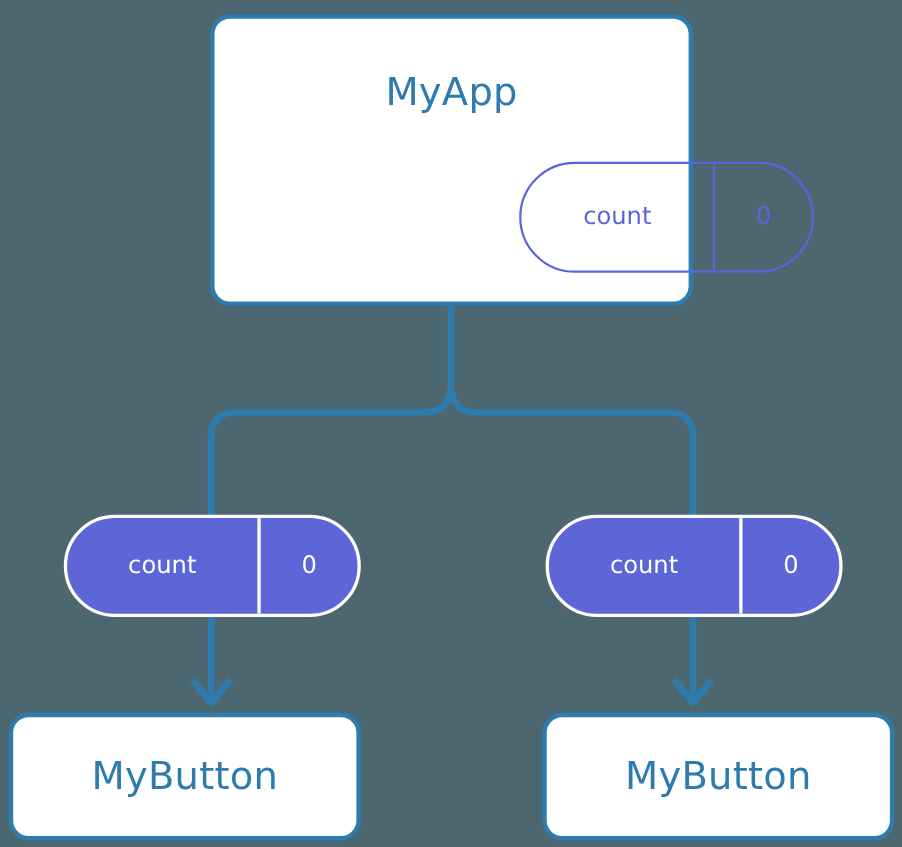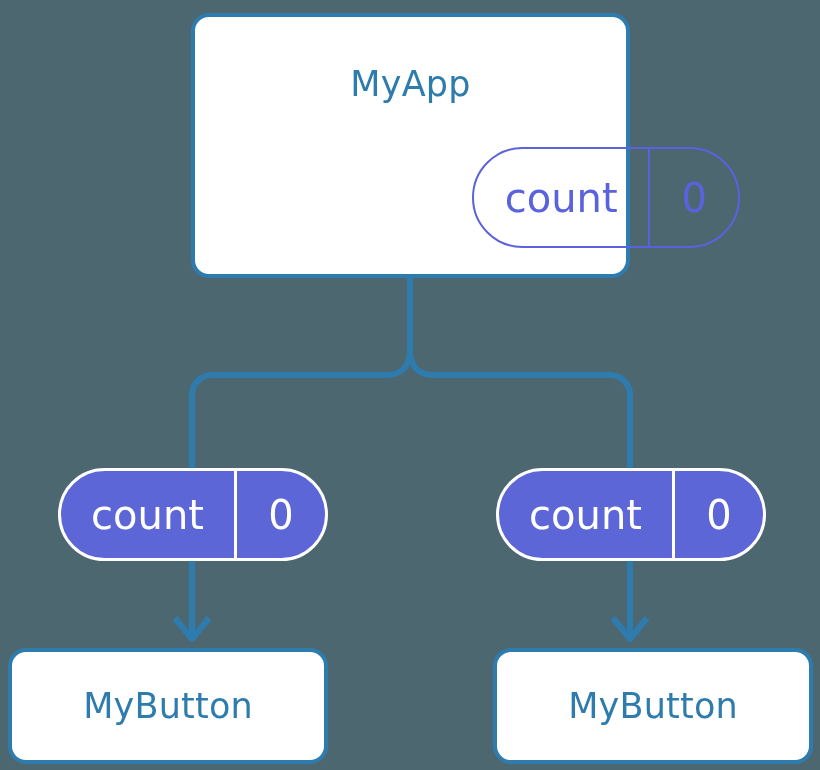--- a/index.html
+++ b/index.html
@@ -79,21 +79,21 @@
     display: flex;
     align-items: stretch;
     border-radius: 999px;
     overflow: hidden;
   }
   .pill .pill-key,
   .pill .pill-val {
     display: flex;
     align-items: center;
     justify-content: center;
-    font-size: 40px;
+    font-size: 22px;
     line-height: 1;
     white-space: nowrap;
     box-sizing: border-box;
   }
 
   
   .pill.outlined {
     border: 2.5px solid #5b62dd;
     background: transparent;
   }

